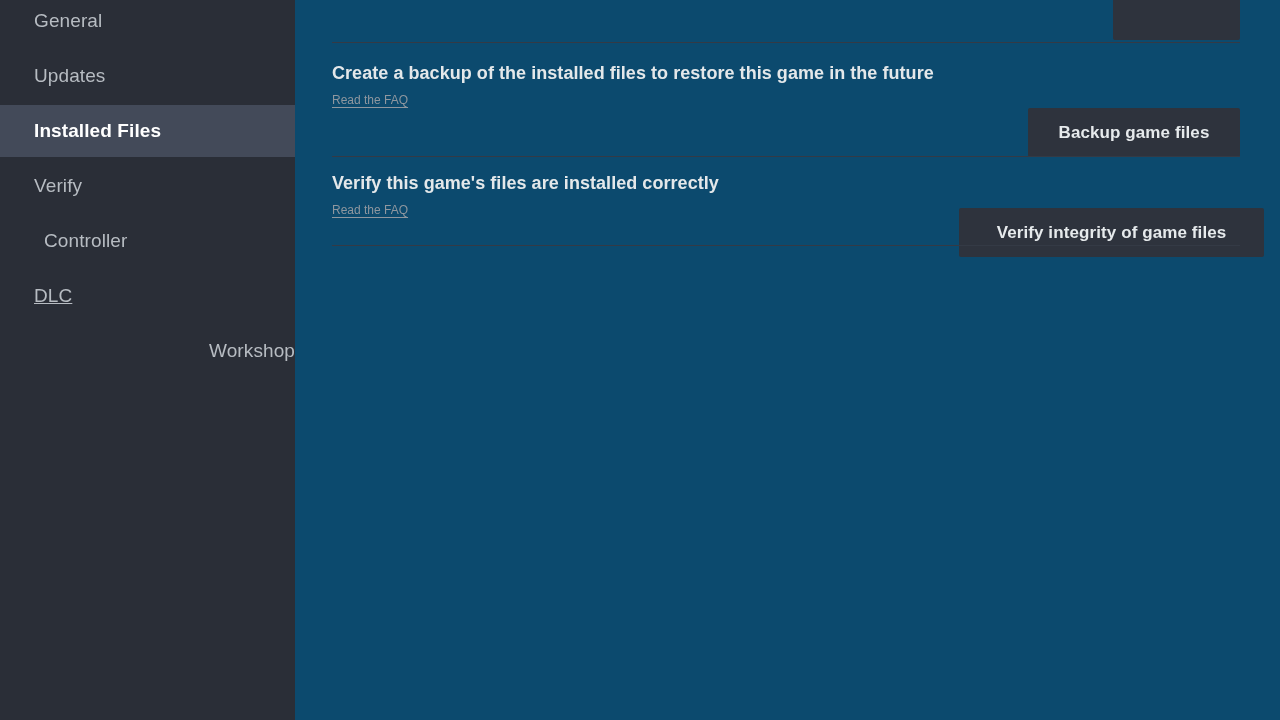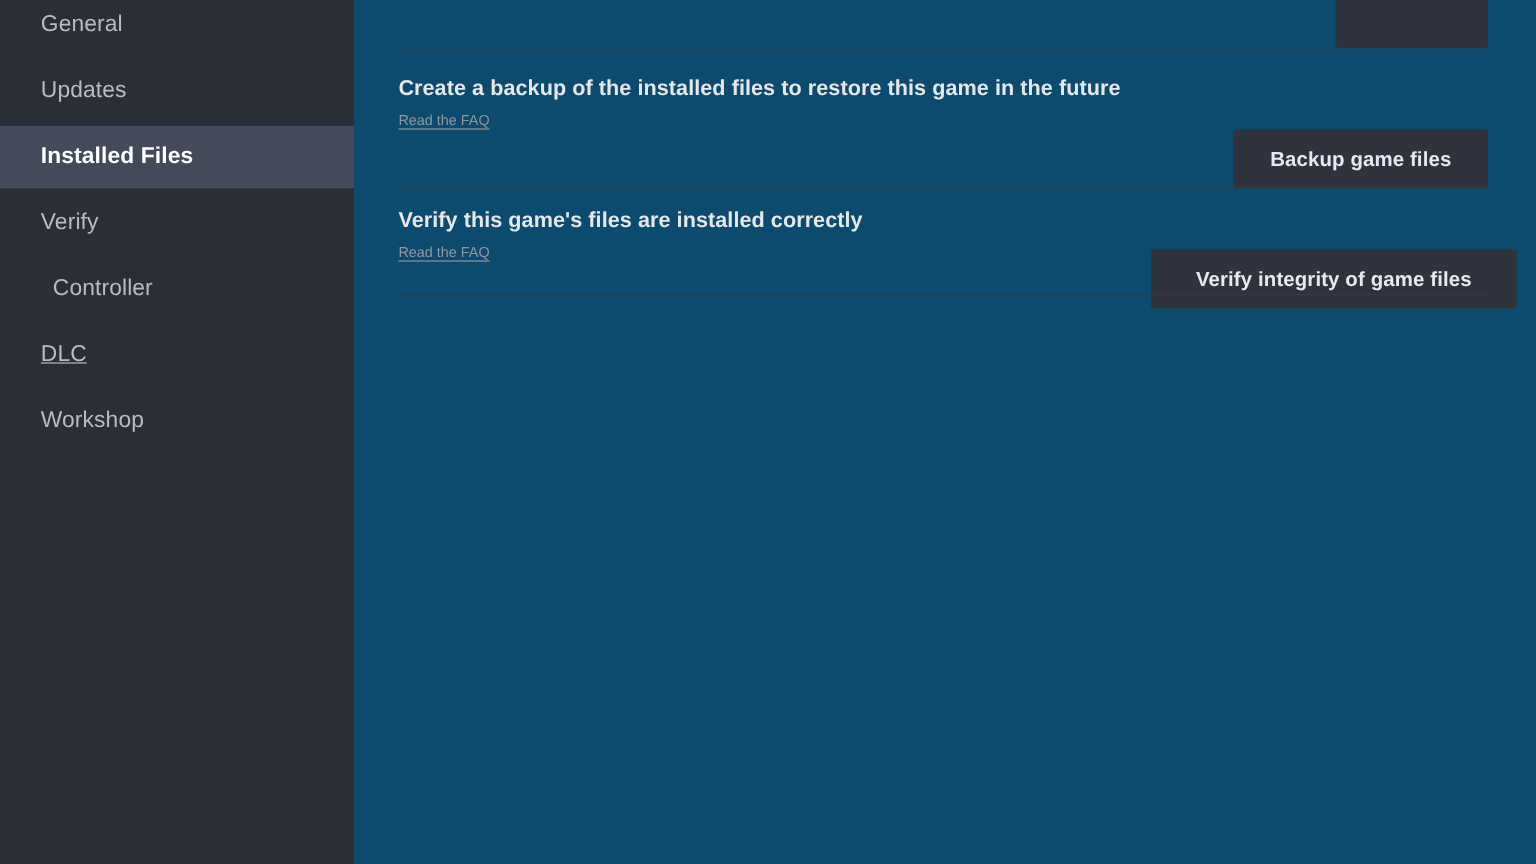--- a/index.html
+++ b/index.html
@@ -161,21 +161,21 @@
     </div>
 
     <div class="nav-item" style="top:215px;padding-left:44px;">
       <span>Controller</span>
     </div>
 
     <div class="nav-item" style="top:270px;text-decoration:underline;">
       <span>DLC</span>
     </div>
 
-    <div class="nav-item" style="top:325px;">
+    <div class="nav-item" style="top:325px;justify-content:flex-end;">
       <span>Workshop</span>
     </div>
 
   </nav>
 
   <section class="main">
 
     <button class="btn btn-clipped"></button>
 
     <div class="divider" style="top:42px;"></div>

